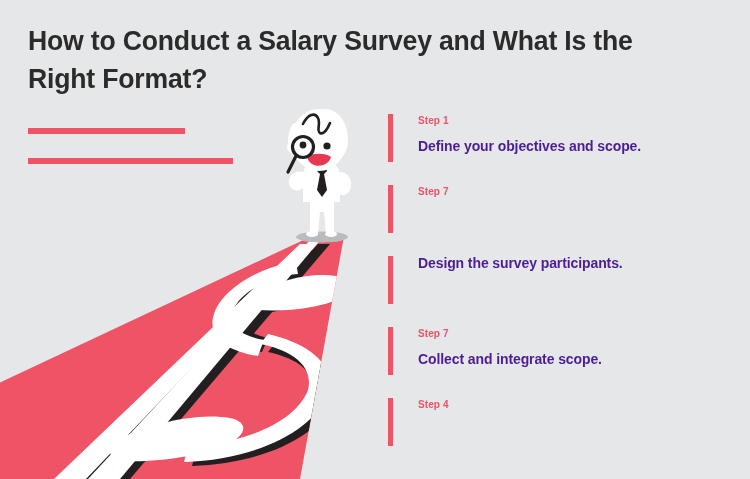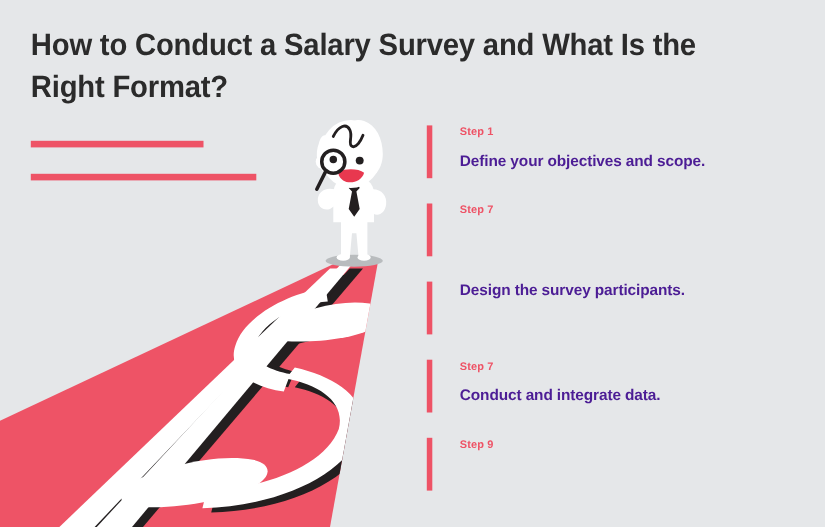--- a/index.html
+++ b/index.html
@@ -268,23 +268,23 @@
     </div>
 
     <div class="step-item">
       <div class="step-bar"></div>
       <p class="step-desc">Design the survey participants.</p>
     </div>
 
     <div class="step-item">
       <div class="step-bar"></div>
       <p class="step-label">Step 7</p>
-      <p class="step-desc">Conduct and integrate data.</p>
-    </div>
-
-    <div class="step-item">
-      <div class="step-bar"></div>
-      <p class="step-label">Step 9</p>
+      <p class="step-desc">Collect and integrate scope.</p>
+    </div>
+
+    <div class="step-item">
+      <div class="step-bar"></div>
+      <p class="step-label">Step 4</p>
     </div>
 
   </div>
 
 </div>
 
 </body></html>

